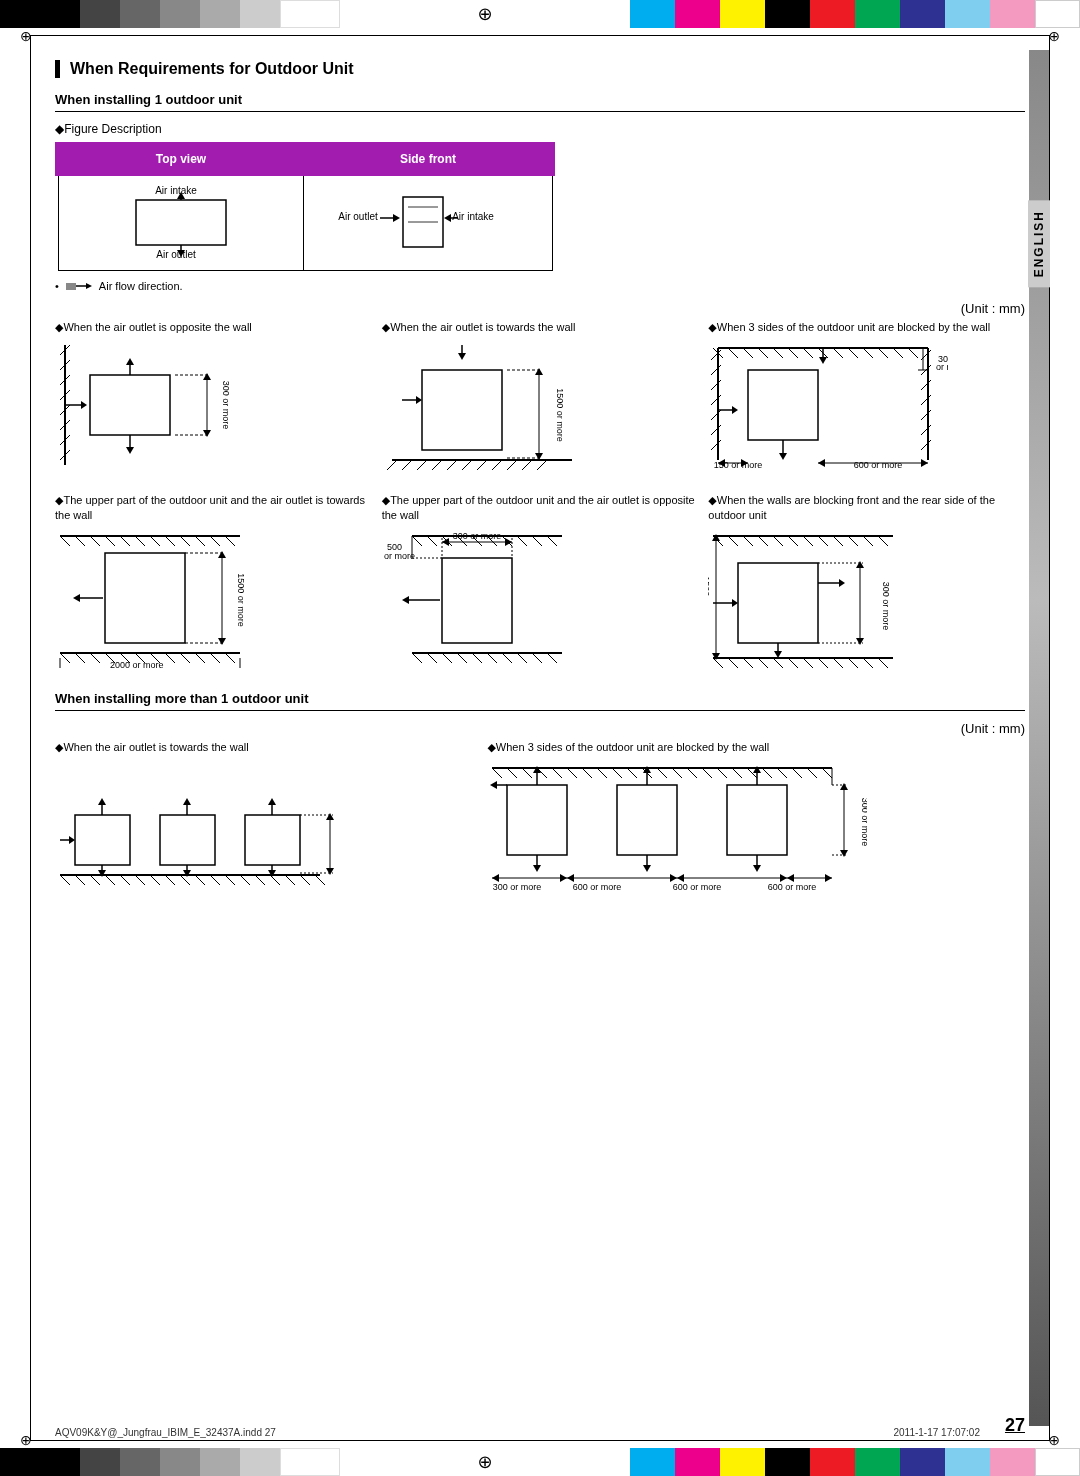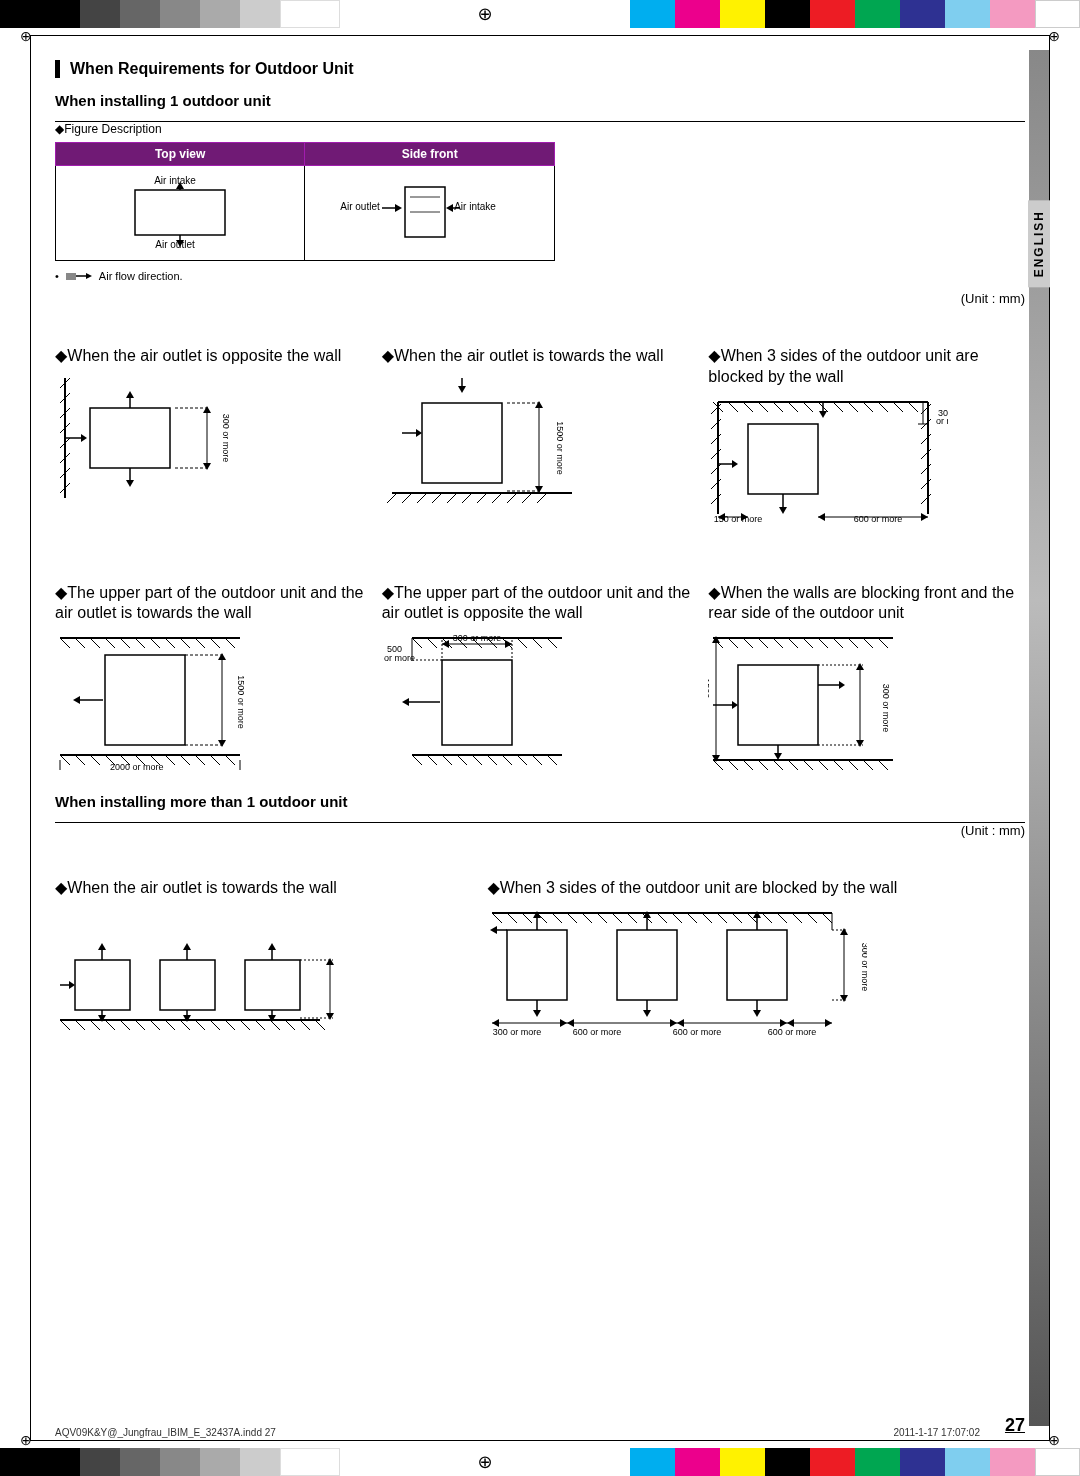--- a/index.html
+++ b/index.html
@@ -63,41 +63,42 @@
 
     .notice-box {
       background: #e8e8e8;
       padding: 7px 10px;
       font-size: 12px;
       font-weight: bold;
       margin-bottom: 18px;
     }
 
     .subsection-title {
-      font-size: 15px;
+      font-size: 13px;
       font-weight: bold;
       border-bottom: 1.5px solid #000;
-      padding-bottom: 12px;
+      padding-bottom: 4px;
+      margin-bottom: 10px;
     }
 
     .figure-desc {
       font-size: 12px;
       margin-bottom: 6px;
     }
 
     
     .fig-table {
       border-collapse: collapse;
       margin-bottom: 8px;
       width: 500px;
     }
     .fig-table th {
-      background: #701a75;
+      background: #a21caf;
       color: #fff;
-      border: 1px solid #a21caf;
+      border: 6px solid #a21caf;
       padding: 4px 30px;
       font-size: 12px;
       text-align: center;
     }
     .fig-table td {
       border: 1px solid #000;
       padding: 6px 20px;
       text-align: center;
       font-size: 11px;
       vertical-align: middle;
@@ -123,24 +124,23 @@
     .diagrams-row {
       display: flex;
       gap: 10px;
       margin-bottom: 20px;
     }
     .diagram-cell {
       flex: 1;
       position: relative;
     }
     .diagram-label {
-      font-size: 16px;
+      font-size: 11px;
       margin-bottom: 6px;
       line-height: 1.3;
-      margin-top: 36px;
     }
 
     
     .english-tab {
       position: absolute;
       right: 30px;
       top: 200px;
       width: 22px;
       background: #ccc;
       writing-mode: vertical-rl;

